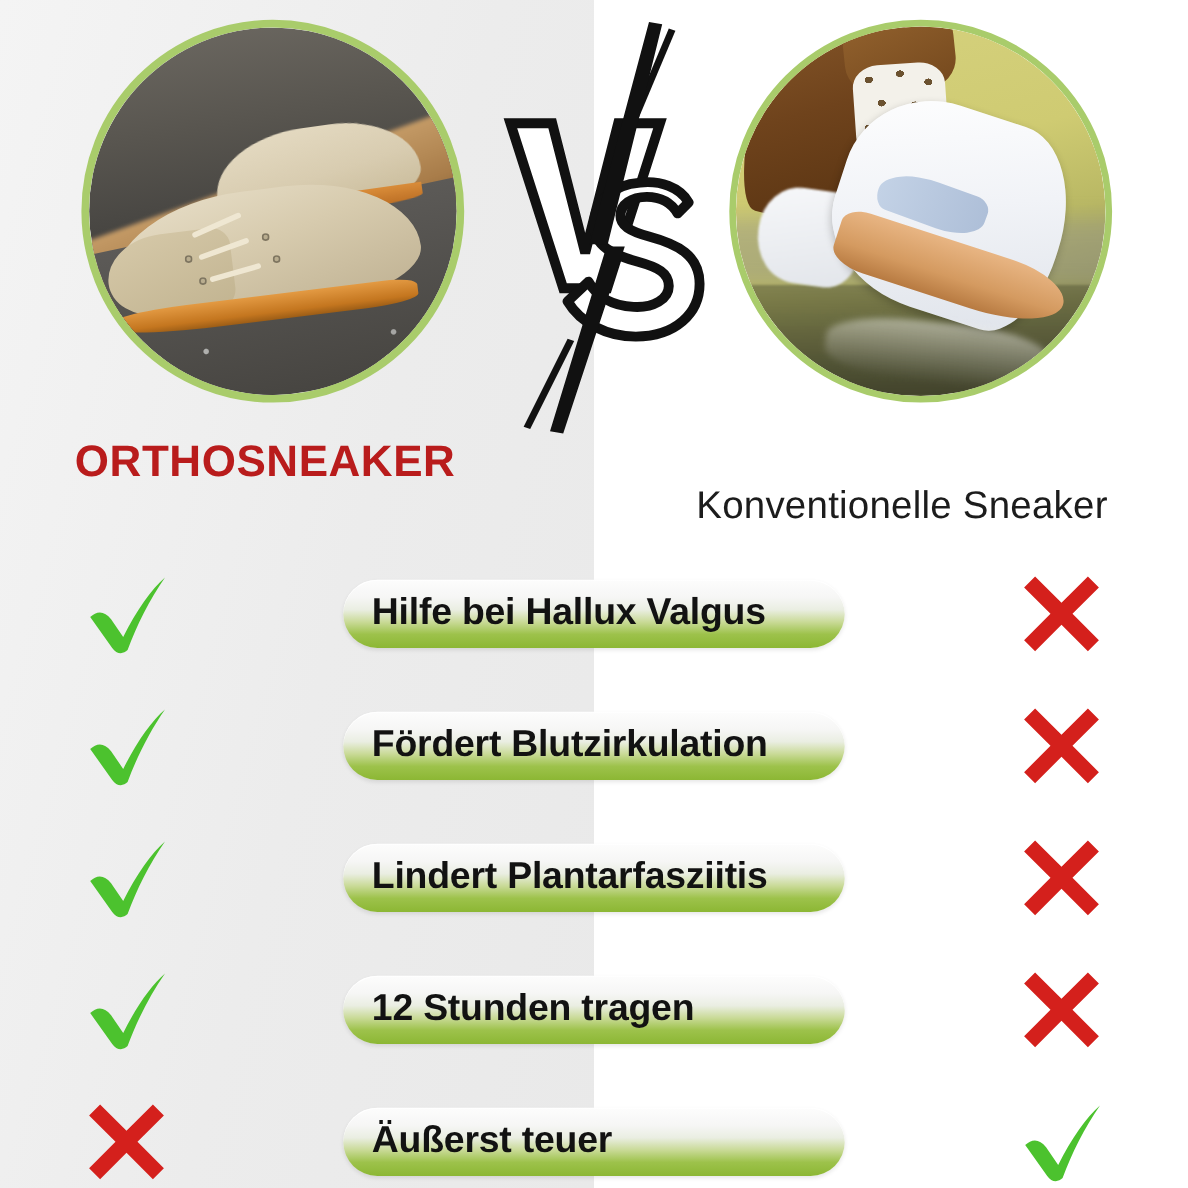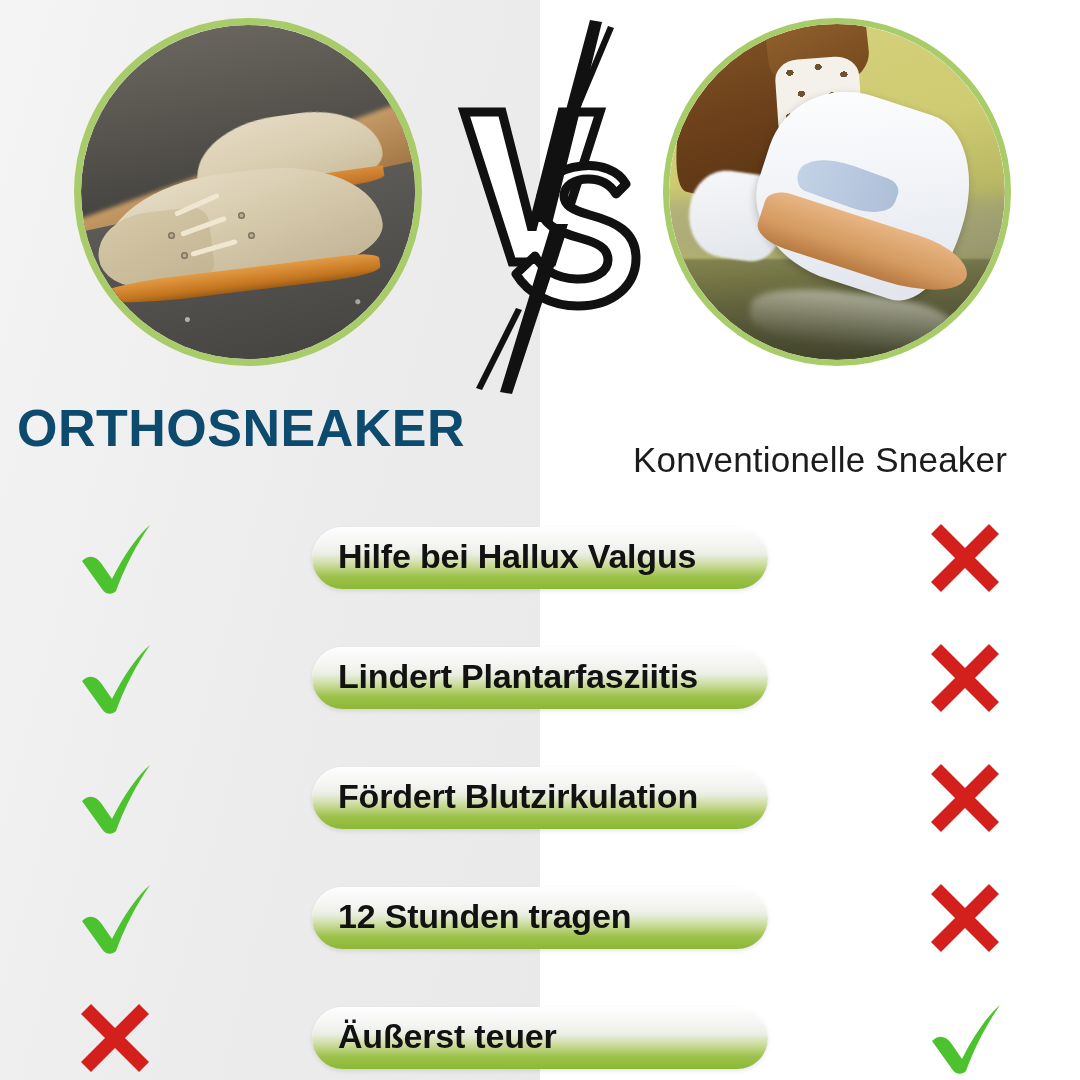--- a/index.html
+++ b/index.html
@@ -251,24 +251,24 @@
 
   
   .title {
     position: absolute;
     white-space: nowrap;
   }
   .title-left {
     left: 0; top: 398px;
     width: 482px;
     text-align: center;
-    font-size: 52px;
+    font-size: 40px;
     font-weight: 700;
     letter-spacing: 0.5px;
-    color: #0c4a6e;
+    color: #b91c1c;
   }
   .title-right {
     left: 560px; top: 404px;
     width: 520px;
     text-align: center;
     font-size: 35px;
     font-weight: 400;
     letter-spacing: 0.2px;
     color: #1c1c1c;
     margin-top: 36px;
@@ -419,37 +419,37 @@
       </div>
     </div>
 
     <div class="row">
       <div class="mark-cell left">
         <svg class="icon-check" width="86" height="78" viewBox="0 0 86 78">
           <path d="M10 42 C16 36 23 36 29 44 L40 60 C52 36 66 16 78 6 C64 26 52 50 44 72 C40 76 34 76 30 70 Z" fill="#4cc22e"></path>
         </svg>
       </div>
       <div class="pill-cell">
-        <div class="pill">Lindert Plantarfasziitis</div>
+        <div class="pill">Fördert Blutzirkulation</div>
       </div>
       <div class="mark-cell right">
         <svg class="icon-cross" width="76" height="76" viewBox="0 0 76 76">
           <path d="M14 4 L38 28 L62 4 L72 14 L48 38 L72 62 L62 72 L38 48 L14 72 L4 62 L28 38 L4 14 Z" fill="#d4201c"></path>
         </svg>
       </div>
     </div>
 
     <div class="row">
       <div class="mark-cell left">
         <svg class="icon-check" width="86" height="78" viewBox="0 0 86 78">
           <path d="M10 42 C16 36 23 36 29 44 L40 60 C52 36 66 16 78 6 C64 26 52 50 44 72 C40 76 34 76 30 70 Z" fill="#4cc22e"></path>
         </svg>
       </div>
       <div class="pill-cell">
-        <div class="pill">Fördert Blutzirkulation</div>
+        <div class="pill">Lindert Plantarfasziitis</div>
       </div>
       <div class="mark-cell right">
         <svg class="icon-cross" width="76" height="76" viewBox="0 0 76 76">
           <path d="M14 4 L38 28 L62 4 L72 14 L48 38 L72 62 L62 72 L38 48 L14 72 L4 62 L28 38 L4 14 Z" fill="#d4201c"></path>
         </svg>
       </div>
     </div>
 
     <div class="row">
       <div class="mark-cell left">

